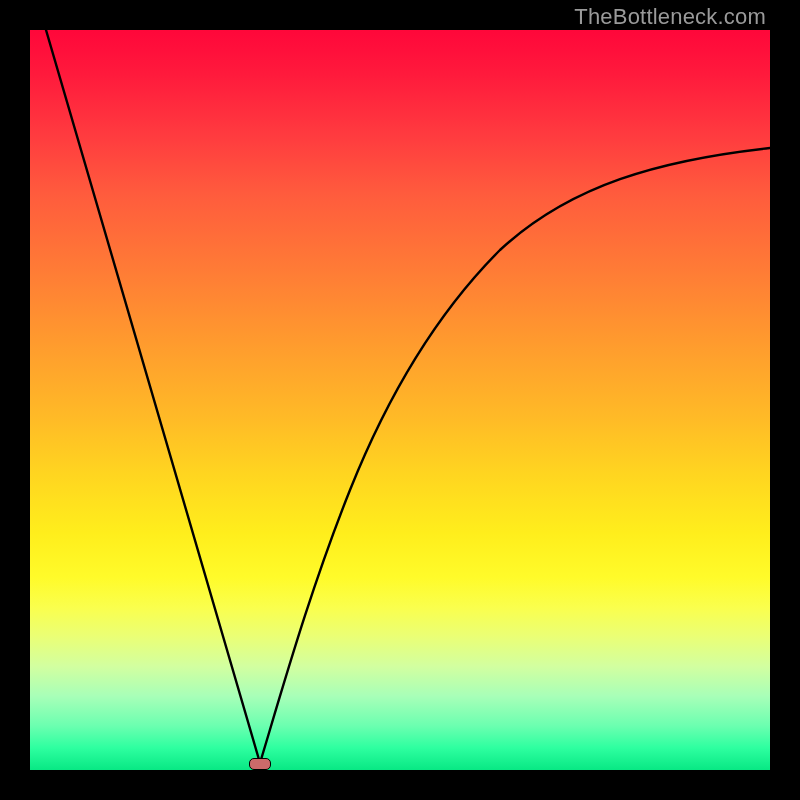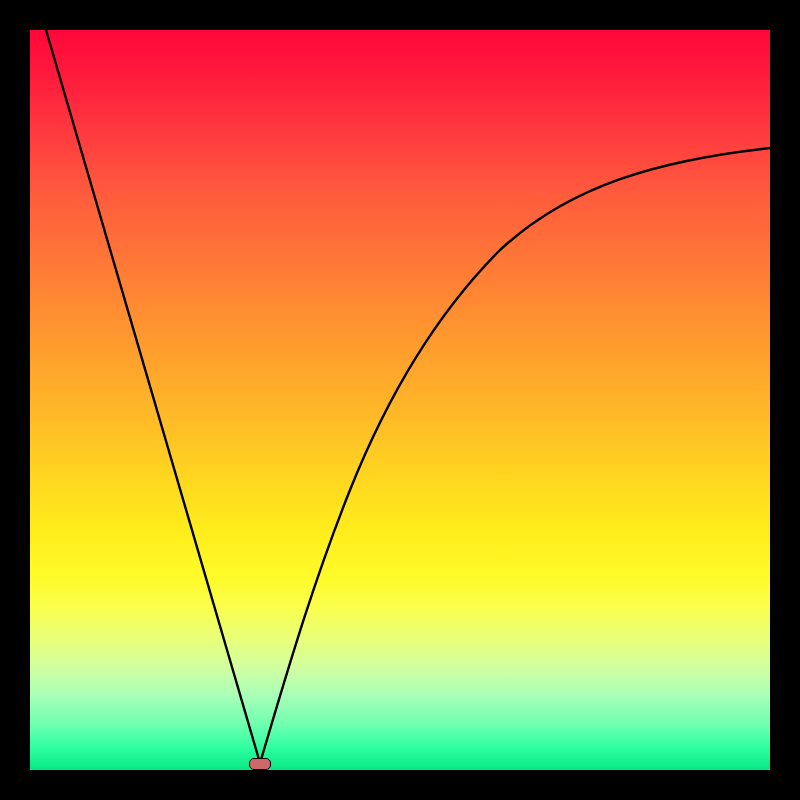--- a/index.html
+++ b/index.html
@@ -84,13 +84,14 @@
              L 230 733" fill="none" stroke="#000" stroke-width="2.4" stroke-linecap="round"></path>
 
     <path d="M 230 733
              C 252 660, 280 560, 320 460
              C 360 360, 410 280, 470 220
              C 540 155, 630 130, 740 118" fill="none" stroke="#000" stroke-width="2.4" stroke-linecap="round"></path>
   </svg>
 
   <div class="marker" style="left:260px; top:764px;"></div>
 
+  <div class="watermark">TheBottleneck.com</div>
 </div>
 
 </body></html>

